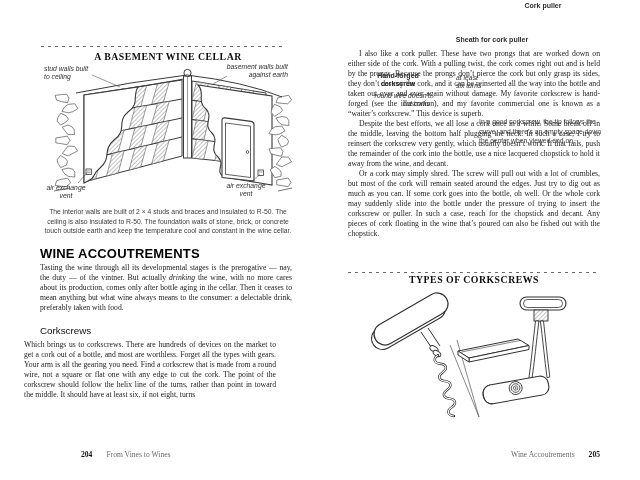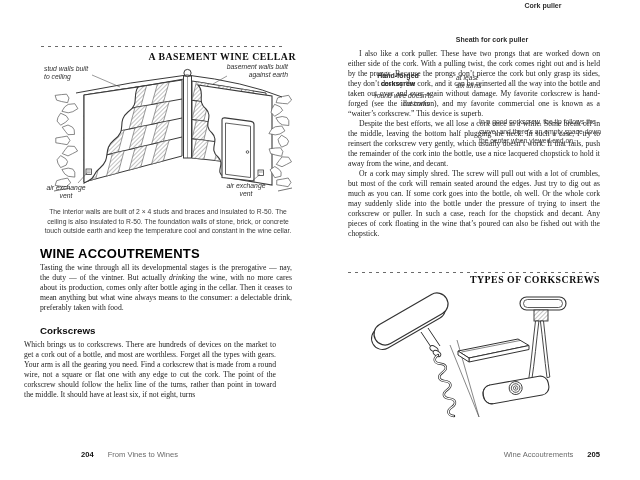--- a/index.html
+++ b/index.html
@@ -1,32 +1,32 @@
 <!DOCTYPE html>
 <html><head>
 <meta charset="utf-8">
 <style>
   * { margin:0; padding:0; box-sizing:border-box; }
   html,body { width:640px; height:480px; }
   body { position:relative; background:#fff; font-family:"Liberation Serif",serif; color:#1b1b1b; overflow:hidden; }
   .abs { position:absolute; }
   .dashedrule { height:1px; background:repeating-linear-gradient(90deg,#6b6b6b 0 3px,transparent 3px 7px); }
-  .fig-title { font-family:"Liberation Serif",serif; font-weight:bold; font-size:9.8px; letter-spacing:0.5px; text-align:right; color:#0e0e0e; }
+  .fig-title { font-family:"Liberation Serif",serif; font-weight:bold; font-size:9.8px; letter-spacing:0.5px; text-align:center; color:#0e0e0e; }
   .body-text { font-size:7.7px; line-height:10px; text-align:justify; color:#222; overflow:hidden; }
   .body-text p { margin:0; }
   .body-text p.ind { text-indent:11px; }
   .sect-heading { font-family:"Liberation Sans",sans-serif; font-weight:bold; font-size:13px; letter-spacing:0.2px; color:#000; }
-  .sub-heading { font-family:"Liberation Sans",sans-serif; font-weight:bold; font-size:9.8px; color:#0e0e0e; }
+  .sub-heading { font-family:"Liberation Sans",sans-serif; font-weight:normal; font-size:9.8px; color:#0e0e0e; }
   .cap { font-family:"Liberation Sans",sans-serif; font-size:6.8px; line-height:9.6px; color:#3d3d3d; }
   .cap.center { text-align:center; }
   .lbl { font-family:"Liberation Sans",sans-serif; font-size:6.8px; line-height:8.4px; color:#2e2e2e; white-space:pre-line; }
   .lbl.it { font-style:italic; }
   .lbl.b { font-weight:bold; font-size:7px; }
   .lbl.tr { text-align:right; } .lbl.tc { text-align:center; }
-  .footer { font-family:Liberation Sans, sans-serif; font-size:7.6px; color:#6a6a6a; display:flex; gap:14px; align-items:flex-end;padding-left:41px; }
+  .footer { font-family:Liberation Serif, serif; font-size:7.6px; color:#6a6a6a; display:flex; gap:14px; align-items:flex-end;padding-left:41px; }
   .footer b { color:#111; }
   .footer.rt { justify-content:flex-end; }
   svg { display:block; }
 </style>
 </head>
 <body>
 
 <div class="abs" style="left:0;top:0;width:320px;height:480px;">
   <div class="abs dashedrule" style="left:41px;top:46px;width:241px;"></div>
   <div class="abs fig-title" style="left:40px;top:51px;width:256px;">A BASEMENT WINE CELLAR</div>

